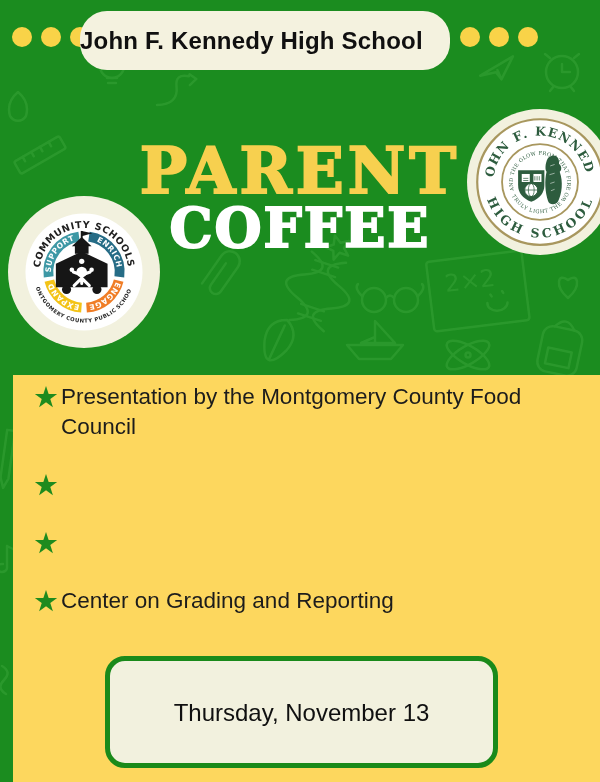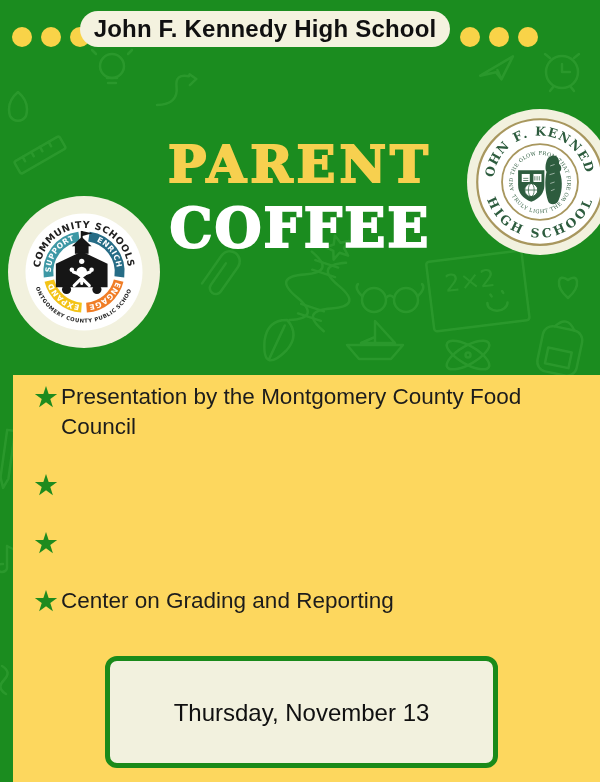--- a/index.html
+++ b/index.html
@@ -8,48 +8,48 @@
     background:#1b8c1f;
     font-family:"Liberation Sans",sans-serif;
   }
   .doodles{position:absolute;left:0;top:0;}
   
   .dots{position:absolute;display:flex;gap:9px;top:27px;}
   .dots span{width:20px;height:20px;border-radius:50%;background:#f9d348;}
   .dots-left{left:12px;}
   .dots-right{left:460px;}
   .pill{
-    position:absolute;left:80px;top:11px;width:370px;height:36px;
+    position:absolute;left:80px;top:11px;width:370px;height:59px;
     background:#f4f2df;border-radius:27px;
-    display:flex;align-items:center;justify-content:center;
+    display:flex;align-items:center;justify-content:flex-start;
     font-weight:bold;font-size:24px;color:#101010;letter-spacing:.2px;
   }
   
   .title{position:absolute;left:0;width:100%;text-align:center;margin:0;
     font-family:"DejaVu Serif",serif;font-weight:bold;}
   .title-november{top:70px;font-size:57px;color:#ffffff;-webkit-text-stroke:2px #ffffff;}
-  .title-parent{top:134px;font-size:51px;color:#f7d04f;-webkit-text-stroke:2px #f7d04f;letter-spacing:4px;}
+  .title-parent{top:134px;font-size:63px;color:#f7d04f;-webkit-text-stroke:2px #f7d04f;letter-spacing:4px;}
   .title-coffee{top:196px;font-size:54px;color:#ffffff;-webkit-text-stroke:2px #ffffff;letter-spacing:2px;}
   
   .badge-left{position:absolute;left:8px;top:196px;width:152px;height:152px;}
   .badge-right{position:absolute;left:467px;top:109px;width:146px;height:146px;}
   
   .agenda{
     position:absolute;left:13px;top:375px;width:587px;height:407px;
     background:#fdd75e;box-sizing:border-box;padding:7px 28px 0 20px;
   }
   .agenda ul{list-style:none;margin:0;padding:0;}
   .agenda li{display:flex;align-items:flex-start;margin-bottom:28px;
     font-size:22.5px;line-height:30px;color:#1c1c1c;}
   .agenda .star{color:#1e8b1e;font-size:29px;line-height:30px;margin-right:2px;flex:0 0 auto;}
   .agenda .item-text{max-width:500px;}
   
   .details{
     position:absolute;left:105px;top:656px;width:393px;height:112px;box-sizing:border-box;
-    background:#f2f1de;border:5px solid #1a8a1a;border-radius:12px;
+    background:#f2f1de;border:5px solid #1a8a1a;border-radius:20px;
     display:flex;flex-direction:column;align-items:center;justify-content:center;
     font-size:24px;line-height:35px;color:#101010;
   }
 </style>
 </head>
 <body>
 
 <div class="poster">
 
   <svg class="doodles" width="600" height="782" viewBox="0 0 600 782" aria-hidden="true">

